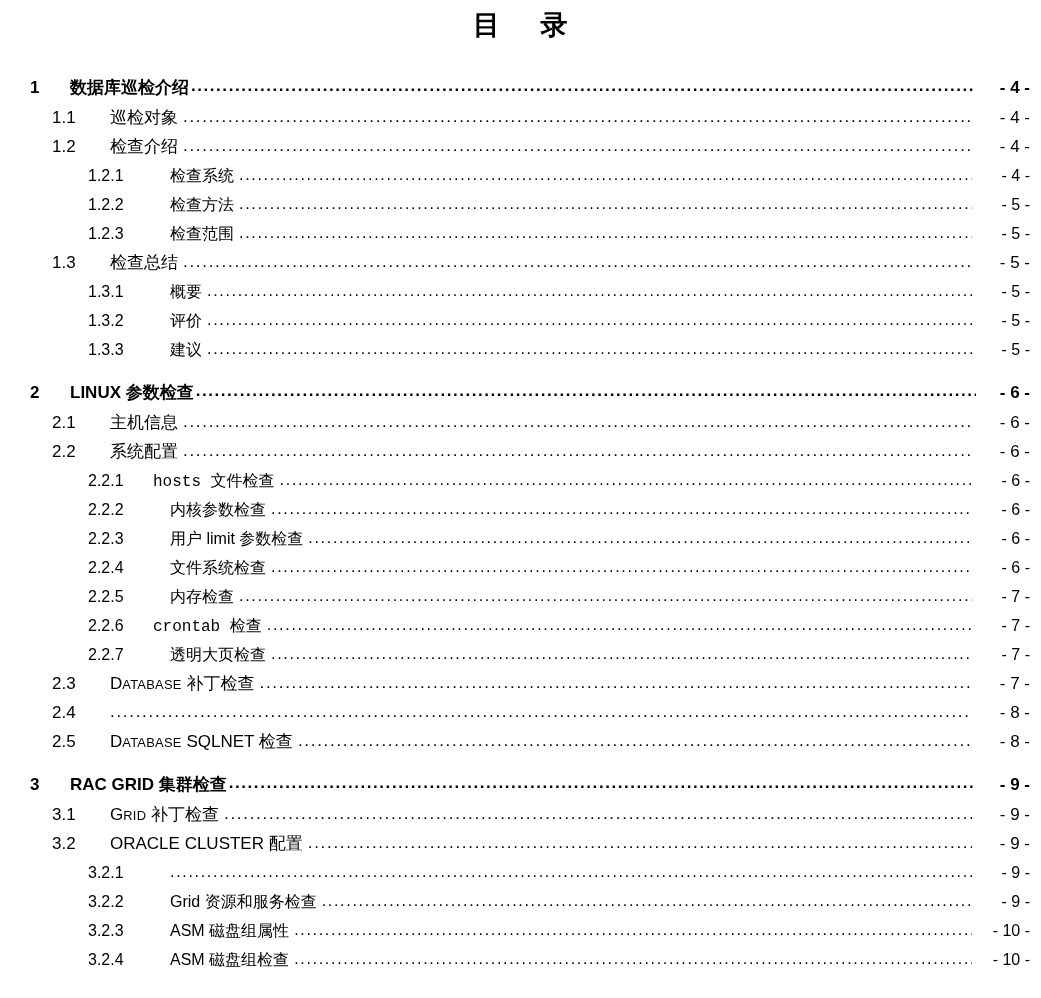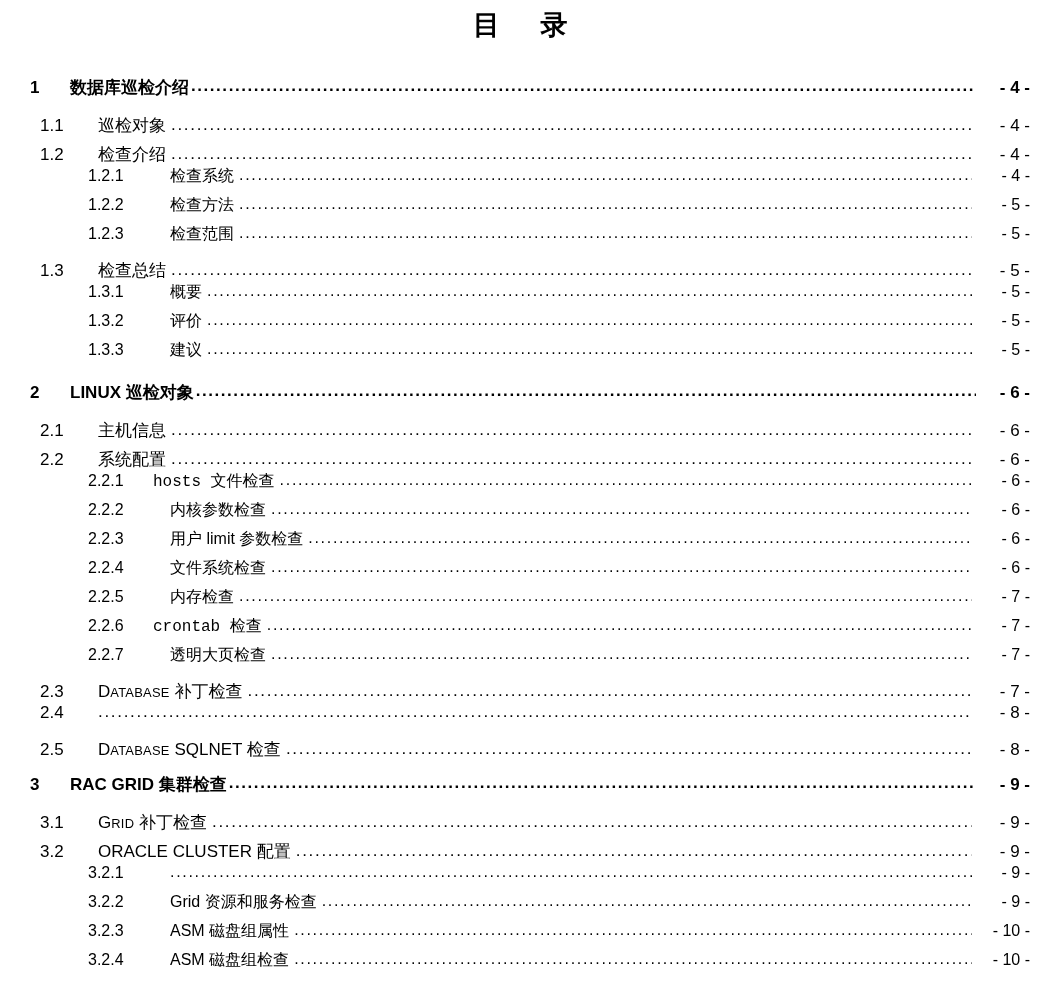--- a/index.html
+++ b/index.html
@@ -98,22 +98,22 @@
   .lvl1 .leader::after { letter-spacing: 1.55px; font-weight: 700; }
   .lvl1 .page-no { width: 52px; padding-left: 2px; }
 
   
   .lvl2 {
     font-weight: 400;
     font-size: 17px;
     height: 29px;
     line-height: 29px;
   }
-  .lvl2 .num   { width: 58px; margin-left: 10px; }
-  .lvl2 .label { margin-right: 5px; margin-top: 8px; }
+  .lvl2 .num   { width: 58px; margin-left: 22px; }
+  .lvl2 .label { margin-right: 5px; }
   .lvl2 .page-no { width: 58px; }
 
   
   .lvl3 {
     font-weight: 400;
     font-size: 16px;
     height: 29px;
     line-height: 29px;
   }
   .lvl3 .num   { width: 82px; margin-left: 58px; }
@@ -198,21 +198,21 @@
         <span class="page-no">- 5 -</span>
       </div>
       <div class="toc-row lvl3">
         <span class="num">1.3.3</span>
         <span class="label">建议</span>
         <span class="leader"></span>
         <span class="page-no">- 5 -</span>
       </div>
       <div class="toc-row lvl1 gap-before">
         <span class="num">2</span>
-        <span class="label">LINUX 巡检对象</span>
+        <span class="label">LINUX 参数检查</span>
         <span class="leader"></span>
         <span class="page-no">- 6 -</span>
       </div>
       <div class="toc-row lvl2">
         <span class="num">2.1</span>
         <span class="label">主机信息</span>
         <span class="leader"></span>
         <span class="page-no">- 6 -</span>
       </div>
       <div class="toc-row lvl2">

